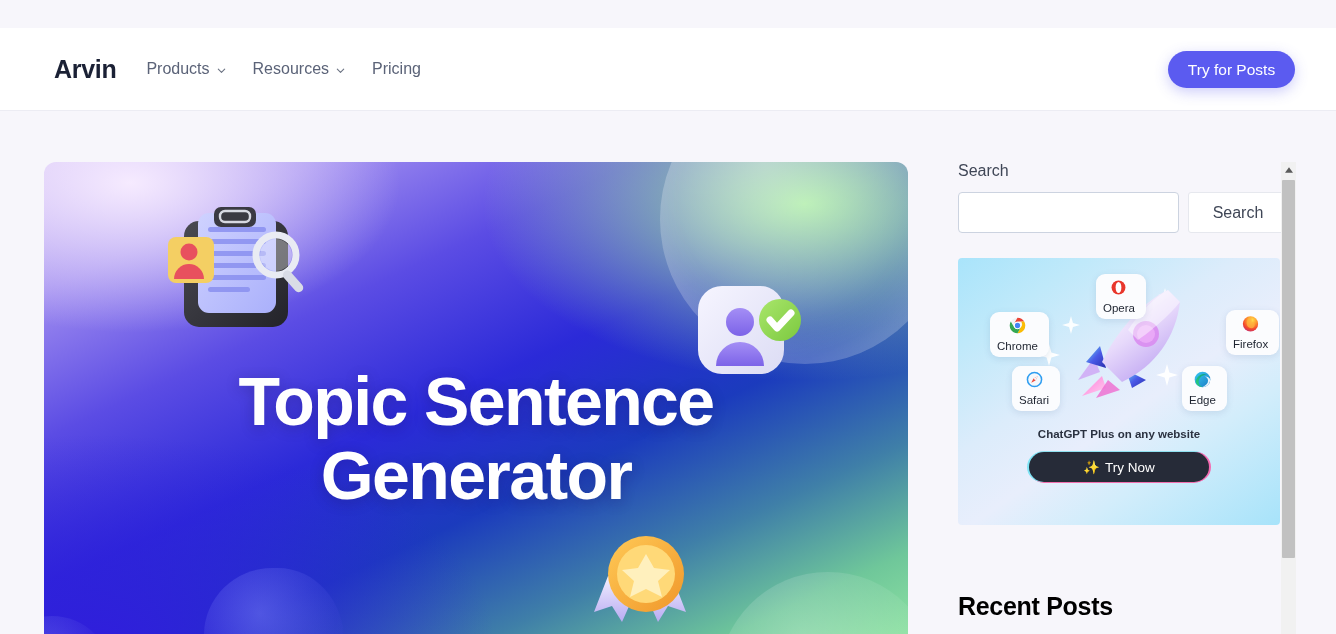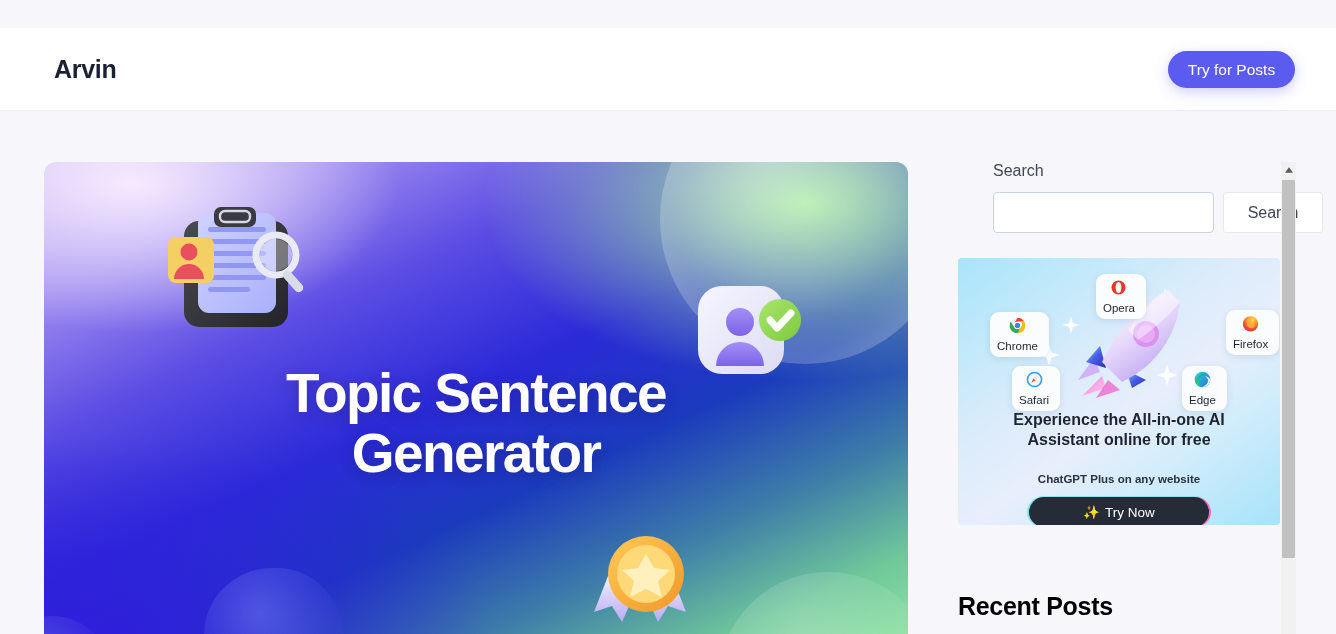--- a/index.html
+++ b/index.html
@@ -133,21 +133,21 @@
     left: -52px; bottom: -54px;
     background: radial-gradient(circle at 42% 34%, rgba(160,170,255,0.30), rgba(60,50,210,0.06) 62%, rgba(40,30,200,0) 76%);
   }
 
   .hero-title {
     position: absolute;
     left: 0; right: 0;
     top: 202px;
     text-align: center;
     color: #ffffff;
-    font-size: 55px;
+    font-size: 68px;
     font-weight: bold;
     line-height: 1.09;
     letter-spacing: -1.6px;
     text-shadow: 0 3px 14px rgba(25,20,80,0.30);
     padding: 0 40px;
   }
 
   
   .deco { position: absolute; pointer-events: none; }
 
@@ -158,21 +158,20 @@
   
   .deco-medal { left: 540px; top: 368px; width: 115px; height: 110px; }
 
   
   .sidebar {
     position: absolute;
     left: 958px;
     top: 162px;
     width: 322px;
     height: 472px;
-    padding-left: 35px;
   }
   .search-label {
     font-size: 16px;
     color: #3f4656;
     margin-bottom: 12px;
   }
   .search-row {
     display: flex;
     align-items: stretch;
     height: 41px;
@@ -330,20 +329,41 @@
   }
 </style>
 </head>
 <body>
 
 <div id="app">
 
   <div class="header">
     <div class="brand">Arvin</div>
 
+    <div class="nav">
+      <div class="nav-item">
+        <span>Products</span>
+        <span class="chev">
+          <svg viewBox="0 0 12 12" width="11" height="11">
+              <path d="M2.5 4.5 L6 8 L9.5 4.5" fill="none" stroke="#6b7383" stroke-width="1.2" stroke-linecap="round" stroke-linejoin="round"></path>
+            </svg>
+        </span>
+      </div>
+      <div class="nav-item">
+        <span>Resources</span>
+        <span class="chev">
+          <svg viewBox="0 0 12 12" width="11" height="11">
+              <path d="M2.5 4.5 L6 8 L9.5 4.5" fill="none" stroke="#6b7383" stroke-width="1.2" stroke-linecap="round" stroke-linejoin="round"></path>
+            </svg>
+        </span>
+      </div>
+      <div class="nav-item">
+        <span>Pricing</span>
+      </div>
+    </div>
 
     <button class="cta">Try for Posts</button>
   </div>
 
   <div class="hero">
     <div class="sphere sphere-green"></div>
     <div class="sphere sphere-blue"></div>
     <div class="sphere sphere-br"></div>
     <div class="sphere sphere-bl"></div>
 
@@ -562,24 +582,20 @@
               </defs>
               <circle cx="10" cy="10" r="9.2" fill="url(#eg1)"></circle>
               <path d="M2 12 C4 5 11 2 15.5 4.5 C11.5 4 6.5 6.5 5.5 12 C5 15 7 17.5 10 18.5 C5.5 18.8 2.5 15.8 2 12 Z" fill="url(#eg2)"></path>
               <path d="M19 10.5 C18.5 15.5 14.5 19 10 18.6 C14 17.5 16.5 14.5 16.5 11.5 C16.5 9 15 7 12.5 6.6 C16 6.4 18.8 8 19 10.5 Z" fill="#ffffff" opacity="0.9"></path>
             </svg>
           </span>
           <span>Edge</span>
         </div>
       </div>
 
-      <div class="promo-h">
-        <span>Experience the All-in-one AI</span><br>
-        <span>Assistant online for free</span>
-      </div>
       <div class="promo-sub">ChatGPT Plus on any website</div>
 
       <div class="promo-btn-wrap">
         <button class="promo-btn">
           <span>✨</span>
           <span>Try Now</span>
         </button>
       </div>
     </div>
 

